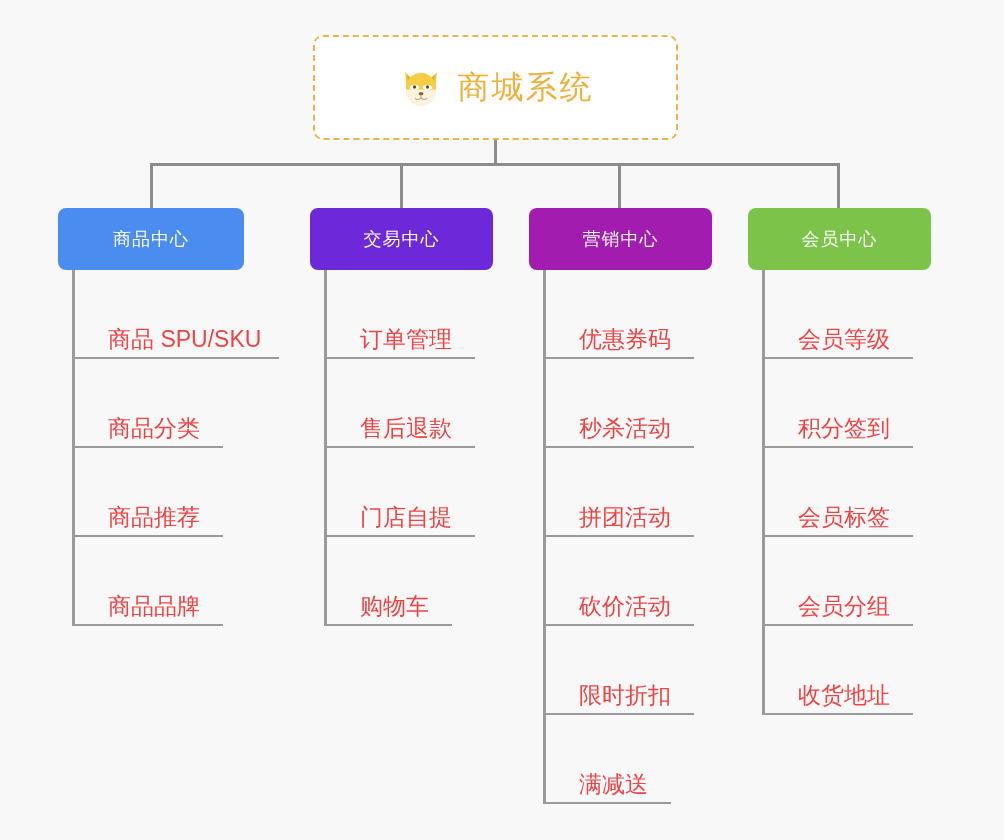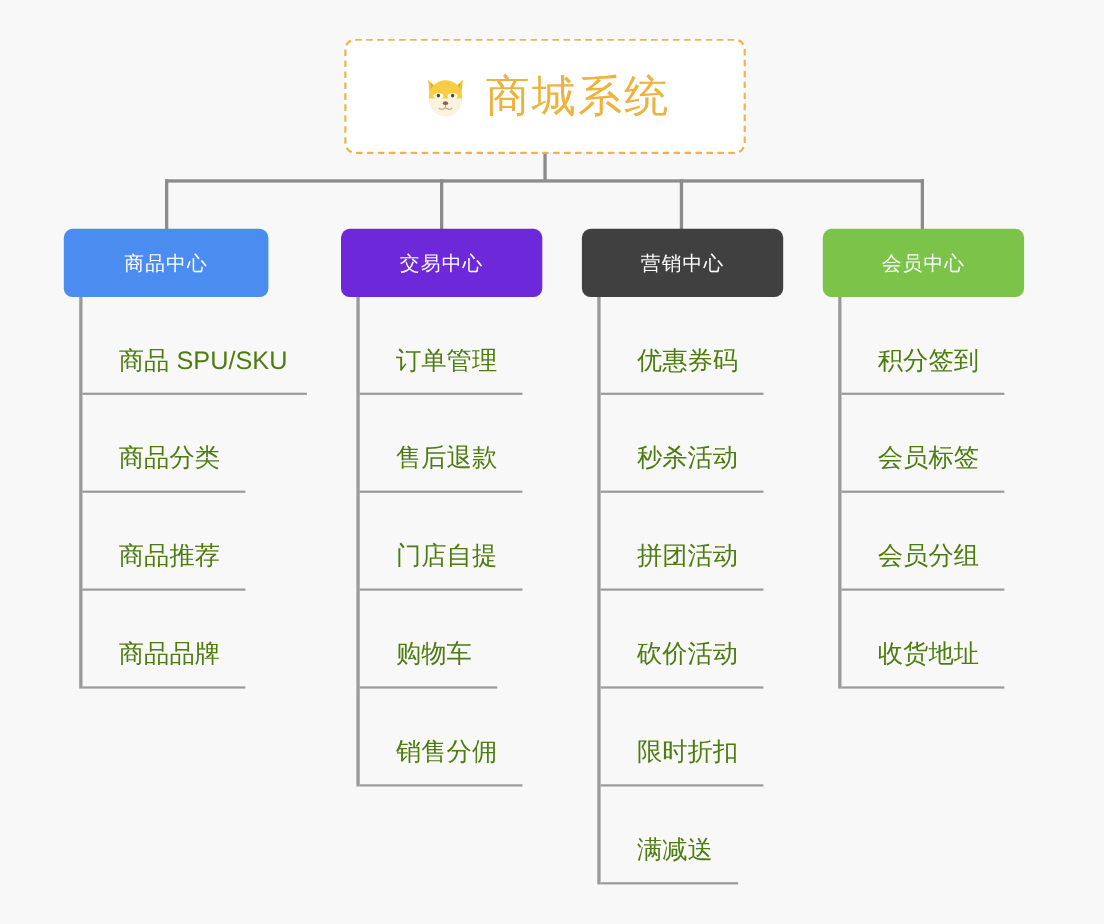--- a/index.html
+++ b/index.html
@@ -38,21 +38,21 @@
   }
   .root-emoji {
     font-size: 40px;
     line-height: 1;
     display: block;
     width: 46px;
     height: 46px;
   }
   .root-emoji svg { display:block; }
   .root-title {
-    font-size: 40px;
+    font-size: 32px;
     color: #eeb23f;
     letter-spacing: 2px;
     white-space: nowrap;
   }
 
   
   .conn {
     position: absolute;
     background: #8c8c8c;
   }
@@ -99,23 +99,23 @@
   .leaf {
     position: relative;
     height: 89px;
     box-sizing: border-box;
     display: flex;
     align-items: flex-end;
   }
   .leaf-label {
     display: inline-block;
     font-size: 23px;
-    color: #4d7c0f;
+    color: #ef4444;
     margin-left: 33px;
-    padding-bottom: 16px;
+    padding-bottom: 4px;
     white-space: nowrap;
   }
   .leaf-rule {
     position: absolute;
     left: 0;
     bottom: 0;
     height: 2px;
     background: #9a9a9a;
   }
 
@@ -203,29 +203,25 @@
           <span class="leaf-rule" style="width:148px"></span>
         </div>
       <div class="leaf">
           <span class="leaf-label">门店自提</span>
           <span class="leaf-rule" style="width:148px"></span>
         </div>
       <div class="leaf">
           <span class="leaf-label">购物车</span>
           <span class="leaf-rule" style="width:125px"></span>
         </div>
-      <div class="leaf">
-          <span class="leaf-label">销售分佣</span>
-          <span class="leaf-rule" style="width:148px"></span>
-        </div>
     </div>
   </div>
 
   <div class="column col-2">
-    <div class="col-header" style="background: #404040;">
+    <div class="col-header" style="background: #a21caf;">
       <span>营销中心</span>
     </div>
     <div class="col-items">
       <div class="leaf">
           <span class="leaf-label">优惠券码</span>
           <span class="leaf-rule" style="width:148px"></span>
         </div>
       <div class="leaf">
           <span class="leaf-label">秒杀活动</span>
           <span class="leaf-rule" style="width:148px"></span>
@@ -248,20 +244,24 @@
         </div>
     </div>
   </div>
 
   <div class="column col-3">
     <div class="col-header" style="background: rgb(124, 195, 74);">
       <span>会员中心</span>
     </div>
     <div class="col-items">
       <div class="leaf">
+          <span class="leaf-label">会员等级</span>
+          <span class="leaf-rule" style="width:148px"></span>
+        </div>
+      <div class="leaf">
           <span class="leaf-label">积分签到</span>
           <span class="leaf-rule" style="width:148px"></span>
         </div>
       <div class="leaf">
           <span class="leaf-label">会员标签</span>
           <span class="leaf-rule" style="width:148px"></span>
         </div>
       <div class="leaf">
           <span class="leaf-label">会员分组</span>
           <span class="leaf-rule" style="width:148px"></span>

